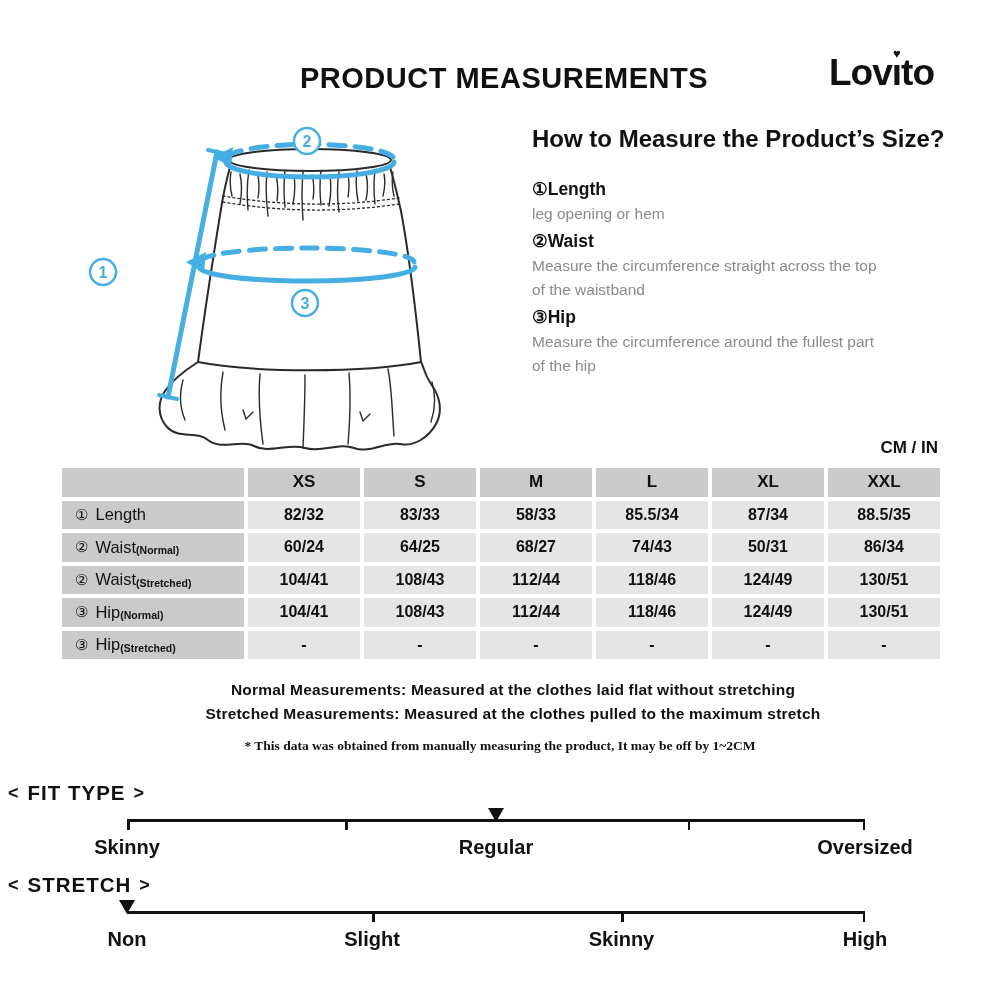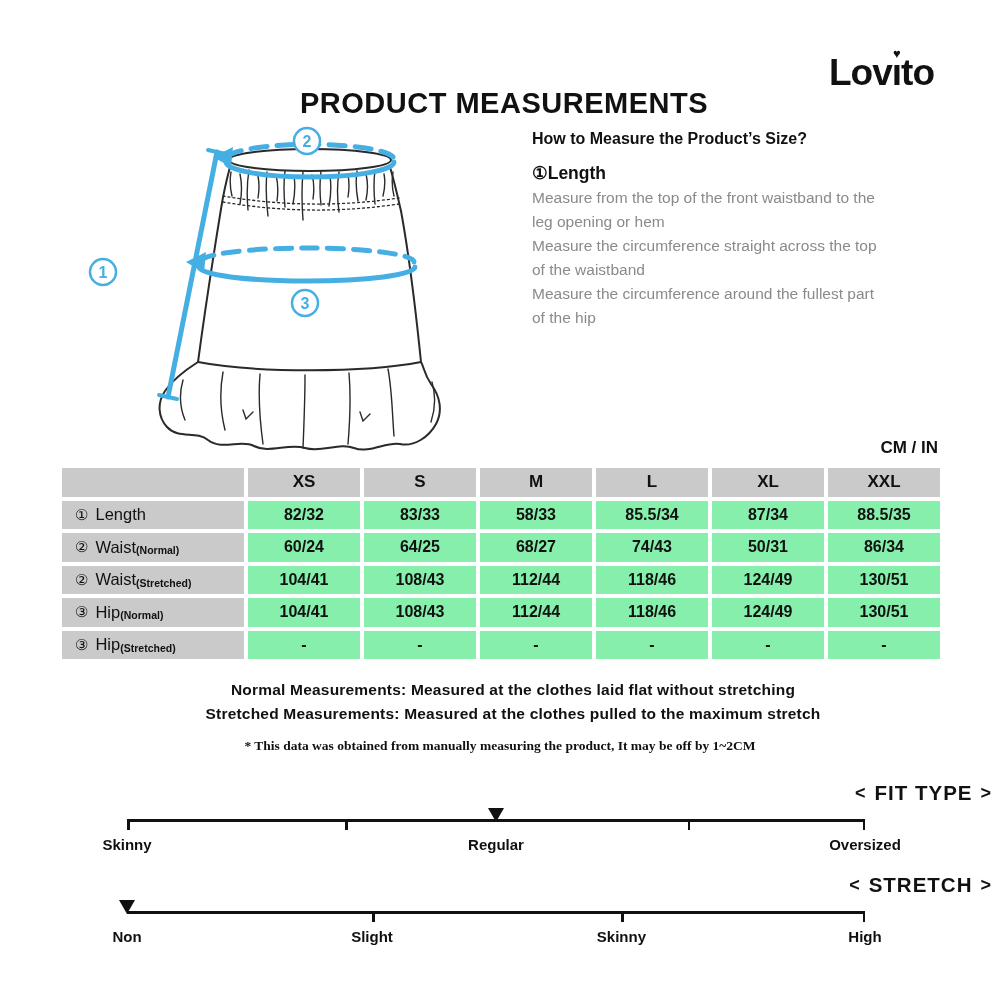--- a/index.html
+++ b/index.html
@@ -1,56 +1,56 @@
 <!DOCTYPE html>
 <html><head>
 <meta charset="utf-8">
 <style>
   * { margin:0; padding:0; box-sizing:border-box; }
   html,body { width:1000px; height:1000px; background:#fff; font-family:"Liberation Sans", sans-serif; color:#111; }
   .page { position:relative; width:1000px; height:1000px; background:#fff; overflow:hidden; }
 
   
-  .title { position:absolute; left:8px; right:0; top:62px; text-align:center; font-size:29px; font-weight:800; letter-spacing:.5px;margin-top:25px; }
+  .title { position:absolute; left:8px; right:0; top:62px; text-align:center; font-size:29px; font-weight:800; letter-spacing:.5px; }
   .brand { position:absolute; right:66px; top:52px; font-size:37px; font-weight:800; letter-spacing:-1px;margin-left:12px; }
   .brand .iwrap { position:relative; display:inline-block; }
   .brand .heart { position:absolute; left:50%; top:-5px; transform:translateX(-50%); font-size:13px; line-height:1; }
 
   
   .diagram { position:absolute; left:55px; top:110px; width:470px; height:355px; }
 
   
   .howto { position:absolute; left:532px; top:126px; width:452px; }
-  .howto h2 { font-size:16px; line-height:26px; font-weight:800; margin-bottom:8px; }
+  .howto h2 { font-size:24px; line-height:26px; font-weight:800; margin-bottom:24px; }
   .howto .item-label { font-size:17.5px; line-height:26px; font-weight:800; margin-top:2px; }
   .howto .desc { font-size:15.5px; line-height:24px; color:#8a8a8a; }
 
   .units { position:absolute; right:62px; top:438px; font-size:17px; font-weight:800; }
 
   
   .size-table { position:absolute; left:62px; top:468px; width:878px; display:grid;
                 grid-template-columns:182px repeat(6,1fr); gap:4px; grid-auto-rows:28.5px; }
-  .cell { display:flex; align-items:center; justify-content:center; background:#86efac; font-size:16px; font-weight:700; }
+  .cell { display:flex; align-items:center; justify-content:center; background:#e5e5e5; font-size:16px; font-weight:700; }
   .cell.head { background:#cacaca; font-size:17px; font-weight:800; }
   .cell.label { background:#cacaca; justify-content:flex-start; padding-left:13px; font-weight:500; font-size:16.5px; }
   .cell.label .circ { font-size:15px; font-weight:400; margin-right:7px; }
   .cell.label .rsub { font-size:10.5px; font-weight:700; position:relative; top:3px; }
 
   
   .note { position:absolute; left:0; right:0; text-align:center; font-size:15.5px; font-weight:700; letter-spacing:.2px;padding-left:26px; }
   .footnote { position:absolute; left:0; right:0; text-align:center; font-size:13.5px; font-weight:700;font-family:Liberation Serif, serif; }
 
   
-  .scale-heading { position:absolute; left:0; right:0; text-align:right; font-size:20.5px; font-weight:800; letter-spacing:1px; }
+  .scale-heading { position:absolute; left:0; right:0; text-align:left; font-size:20.5px; font-weight:800; letter-spacing:1px; }
   .scale-heading .chev { font-size:18px; font-weight:700; padding:0 8px; position:relative; top:-1px; }
   .scale { position:absolute; left:127px; width:738px; }
   .s-line { position:relative; height:2.5px; background:#111; }
   .tick { position:absolute; top:0; width:2.5px; height:11px; background:#111; }
   .s-marker { position:absolute; top:-11px; width:0; height:0; border-left:8px solid transparent; border-right:8px solid transparent; border-top:14px solid #111; transform:translateX(-50%); }
-  .s-label { position:absolute; top:17px; transform:translateX(-50%); font-size:15px; font-weight:700; white-space:nowrap; }
+  .s-label { position:absolute; top:17px; transform:translateX(-50%); font-size:20px; font-weight:700; white-space:nowrap; }
 </style>
 </head>
 <body>
 
 <div class="page">
 
   <div class="title">PRODUCT MEASUREMENTS</div>
   <div class="brand"><span>Lov</span><span class="iwrap"><span>ı</span><span class="heart">♥</span></span><span>to</span></div>
 
   <div class="diagram">
@@ -99,24 +99,25 @@
       <g>
         <circle cx="48" cy="162" r="13" fill="#fff" stroke="#45AFE4" stroke-width="2.5"></circle>
         <text x="48" y="168" text-anchor="middle" font-size="16" font-weight="bold" fill="#45AFE4" font-family="Liberation Sans, sans-serif">1</text>
       </g>
     </svg>
   </div>
 
   <div class="howto">
     <h2>How to Measure the Product’s Size?</h2>
     <div class="item-label">①Length</div>
-    <div class="desc">Measure from the top of the front waistband to the</div>
     <div class="desc">leg opening or hem</div>
+    <div class="item-label">②Waist</div>
     <div class="desc">Measure the circumference straight across the top</div>
     <div class="desc">of the waistband</div>
+    <div class="item-label">③Hip</div>
     <div class="desc">Measure the circumference around the fullest part</div>
     <div class="desc">of the hip</div>
   </div>
 
   <div class="units">CM / IN</div>
 
   <div class="size-table">
     <div class="cell head"></div>
     <div class="cell head">XS</div>
     <div class="cell head">S</div>

